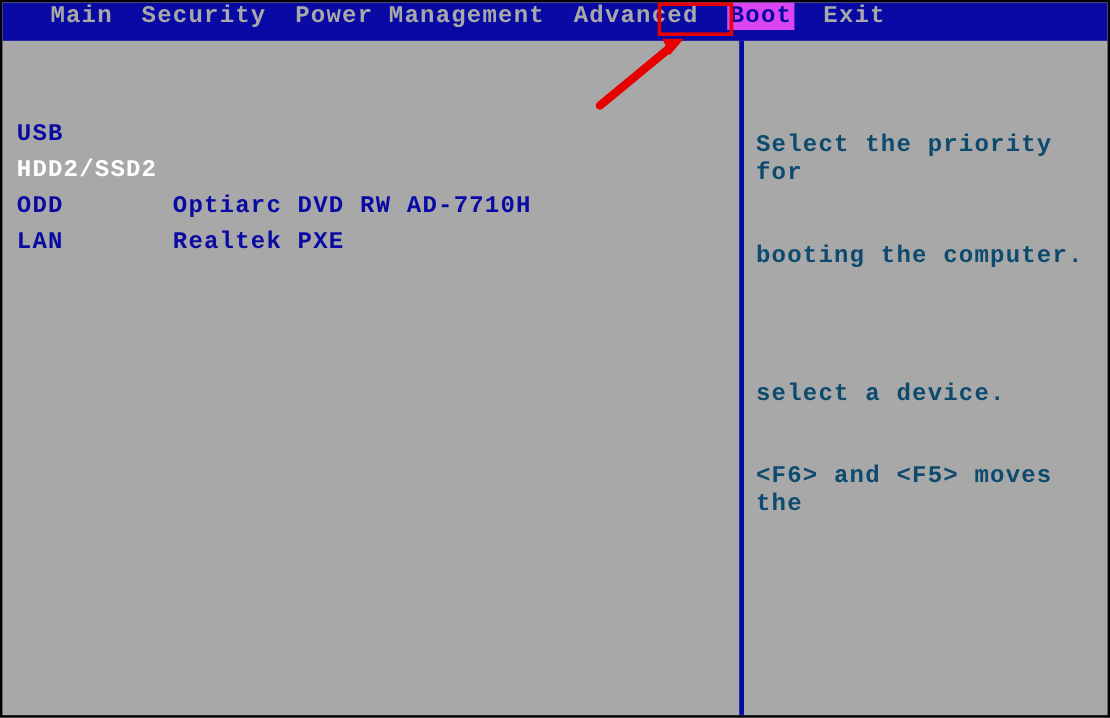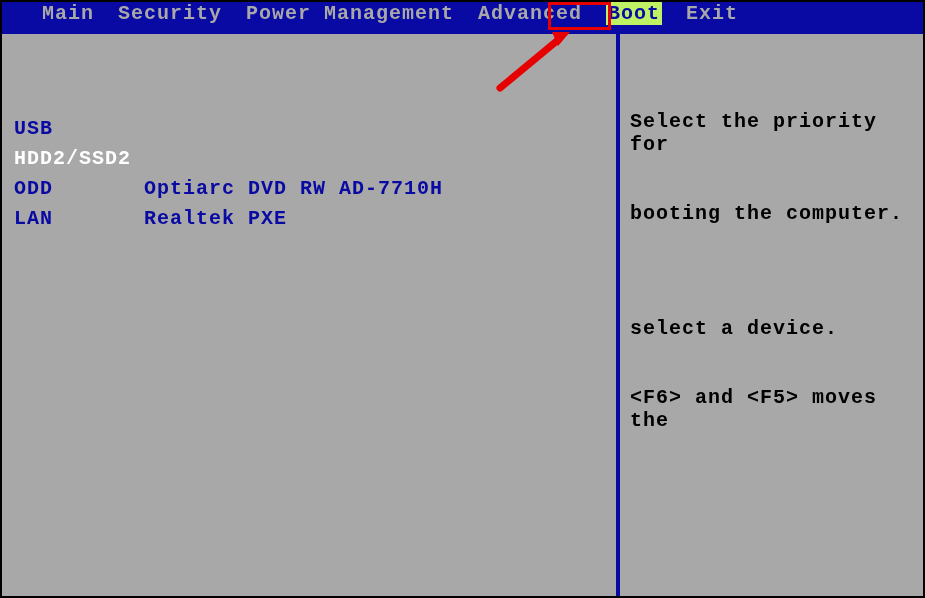--- a/index.html
+++ b/index.html
@@ -21,21 +21,21 @@
     display: flex;
     align-items: flex-start;
     padding: 0 40px;
     white-space: nowrap;
   }
   .menubar .tab {
     margin-right: 24px;
     cursor: pointer;
   }
   .menubar .tab.active {
-    background: #bef264;
+    background: #d946ef;
     color: #0909a3;
     padding: 0 2px;
   }
   
   .boot-highlight {
     position: absolute;
     border: 3px solid #e60000;
     top: 2px; height: 28px;
     left: 548px; width: 63px;
     pointer-events: none;
@@ -47,26 +47,26 @@
     width: 90px; height: 60px;
     pointer-events: none;
   }
 
   
   .panes {
     display: flex;
     height: calc(100% - 28px);
     border-top: 4px solid #0909a3;
   }
-  .left  { flex: 1; padding: 30px 12px 12px 12px; }
+  .left  { flex: 1; padding: 14px 12px 12px 12px; }
   .right {
     width: 307px;
     border-left: 4px solid #0909a3;
     padding: 30px 10px 10px 10px;
-    color: #000000;
+    color: #0c4a6e;
     font-weight: bold;
     white-space: pre-wrap;
   }
 
   
   .bootlist { margin-top: 50px; }
   .bootrow {
     display: flex;
     line-height: 30px;
     cursor: pointer;

